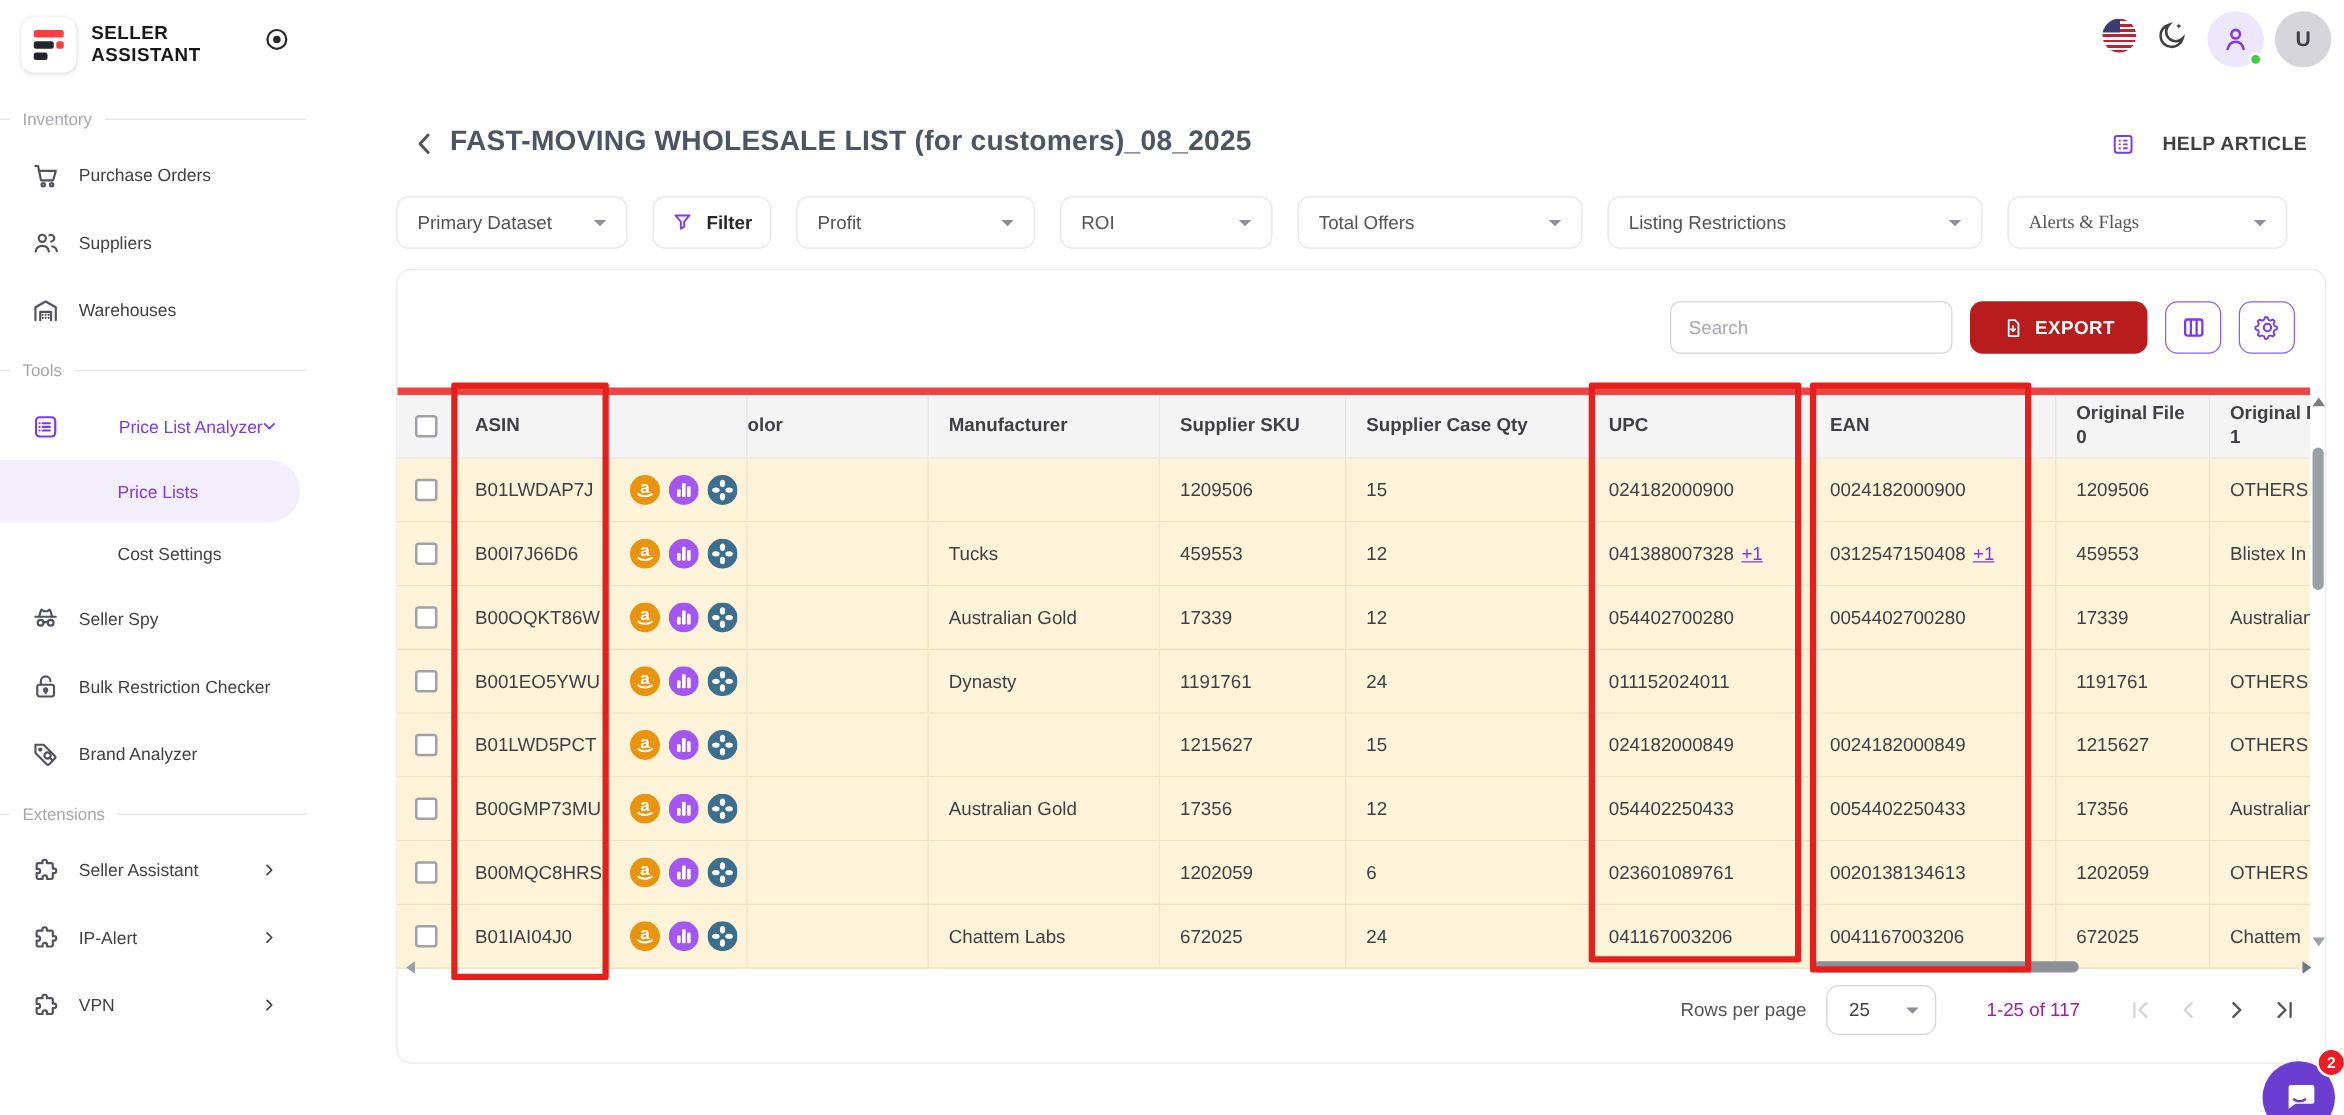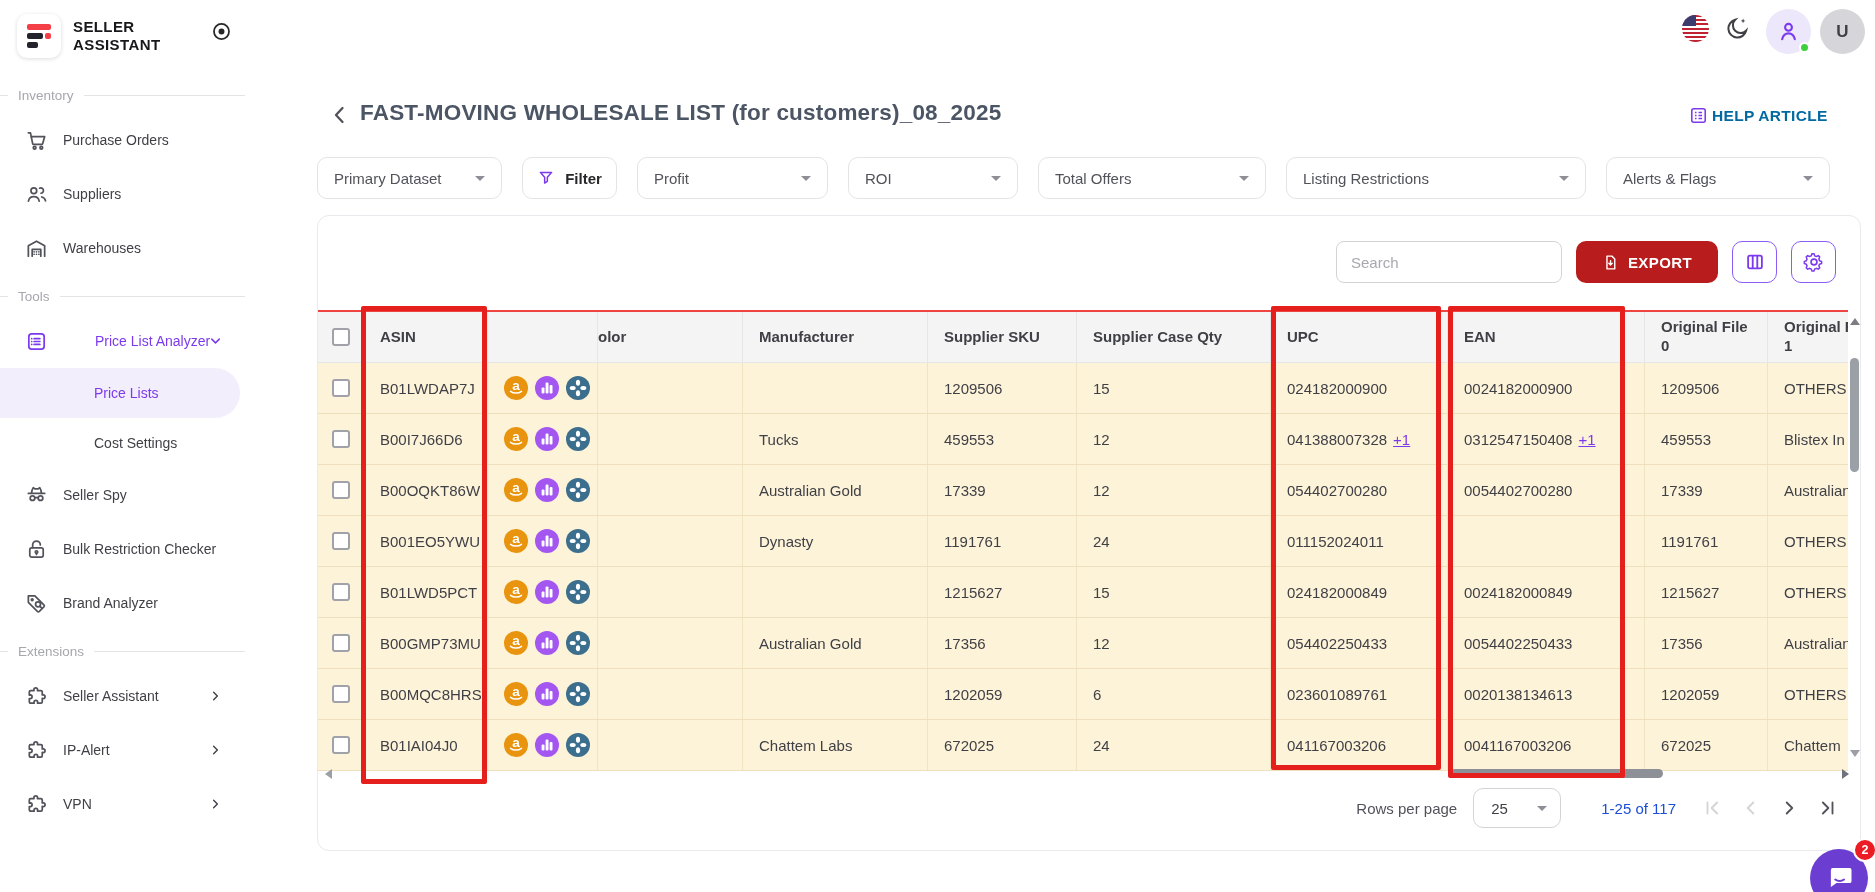--- a/index.html
+++ b/index.html
@@ -39,39 +39,39 @@
   .flag { position:absolute; left:1682px; top:15px; width:27px; height:27px; border-radius:50%; overflow:hidden; background:repeating-linear-gradient(to bottom,#bf2333 0 2.1px,#fff 2.1px 4.2px); cursor:pointer; }
   .flag .canton { position:absolute; left:0; top:0; width:14px; height:11px; background:#3c3b6e; }
   .moon-btn { position:absolute; left:1724px; top:16px; width:26px; height:26px; cursor:pointer; }
   .person-btn { position:absolute; left:1766px; top:9px; width:45px; height:45px; border-radius:50%; background:#ece7fa; display:flex; align-items:center; justify-content:center; cursor:pointer; }
   .person-btn .dot { position:absolute; right:1px; bottom:1px; width:11px; height:11px; border-radius:50%; background:#3ecf3e; border:2px solid #fff; }
   .avatar { position:absolute; left:1820px; top:9px; width:45px; height:45px; border-radius:50%; background:#d6d6da; display:flex; align-items:center; justify-content:center; font-size:17px; font-weight:700; color:#3f3f46; cursor:pointer; }
 
   
   .back-btn { position:absolute; left:328px; top:103px; width:24px; height:24px; cursor:pointer; }
   #page-title { position:absolute; left:360px; top:100px; font-size:22.5px; font-weight:700; color:#4b5563; letter-spacing:.2px; }
-  .help-link { position:absolute; left:1689px; top:106px; display:flex; align-items:center; gap:4px; color:#0369a1; font-size:15.5px; font-weight:700; letter-spacing:.3px; cursor:pointer; }
+  .help-link { position:absolute; left:1689px; top:106px; display:flex; align-items:center; gap:22px; color:#404040; font-size:15.5px; font-weight:700; letter-spacing:.3px; cursor:pointer; }
 
   
   #filter-row { position:absolute; left:317px; top:157px; display:flex; gap:20px; }
   .pill { height:42px; border:1px solid #e4e4e7; border-radius:10px; background:#fff; display:flex; align-items:center; padding:0 16px; font-size:15px; color:#52525b; cursor:pointer; }
   .pill .caret { margin-left:auto; width:0; height:0; border-left:5px solid transparent; border-right:5px solid transparent; border-top:5.5px solid #8e8e96; }
   .pill.btn { font-weight:600; color:#27272a; gap:10px; justify-content:center; }
 
   
   #card { position:absolute; left:317px; top:215px; width:1544px; height:636px; background:#fff; border:1px solid #e9e9ee; border-radius:12px; }
   #toolbar { position:absolute; top:25px; right:24px; display:flex; gap:14px; align-items:center; }
   #search-input { width:226px; height:42px; border:1px solid #d4d4d8; border-radius:8px; font-size:15px; color:#3f3f46; padding:0 14px; outline:none; font-family:inherit; }
   #search-input::placeholder { color:#a8a8b0; }
   #export-btn { height:42px; width:142px; background:#b91c1c; border:none; border-radius:10px; color:#fff; font-weight:700; font-size:15px; letter-spacing:.4px; display:flex; align-items:center; justify-content:center; gap:9px; cursor:pointer; font-family:inherit; }
   .tool-icon-btn { width:45px; height:42px; border:1.5px solid #8b5cf6; border-radius:10px; background:#fff; display:flex; align-items:center; justify-content:center; cursor:pointer; }
 
   #table { position:absolute; left:0; top:94px; width:1530px; }
   .tr { display:grid; grid-template-columns:46px 124px 110px 145px 185px 149px 194px 177px 197px 123px 80px; }
-  .thead { background:#f4f4f5; border-top:2px solid #ef4444; border-bottom:1px solid #e5e5ea; }
+  .thead { background:#f4f4f5; border-top:6px solid #ef4444; border-bottom:1px solid #e5e5ea; }
   .th { height:50px; display:flex; flex-direction:column; justify-content:center; padding-left:16px; font-size:15px; font-weight:600; color:#3f3f46; border-right:1px solid #e5e5ea; overflow:hidden; white-space:nowrap; line-height:1.25; }
   .th.c-select { align-items:center; padding-left:0; }
   .th.c-color { padding-left:0; }
   .th:last-child { border-right:none; }
   .tbody .tr { background:#fdf3d8; border-bottom:1px solid #eee0bc; }
   .td { height:50px; display:flex; align-items:center; padding-left:16px; font-size:15px; color:#3f3f46; border-right:1px solid #f1e4c4; overflow:hidden; white-space:nowrap; }
   .td.c-select { justify-content:center; padding-left:0; }
   .td:last-child { border-right:none; }
   .checkbox { width:18px; height:18px; border:2px solid #a1a1aa; border-radius:3px; background:#fff; cursor:pointer; }
   .row-icons { display:flex; gap:7px; }
@@ -88,21 +88,21 @@
   #hscroll .arr-left, #hscroll .arr-right { position:absolute; top:2px; width:0; height:0; border-top:5px solid transparent; border-bottom:5px solid transparent; cursor:pointer; }
   #hscroll .arr-left { left:7px; border-right:7px solid #9ba0a6; }
   #hscroll .arr-right { left:1524px; border-left:7px solid #6f737a; }
   #hscroll .thumb { position:absolute; left:1132px; top:2px; width:213px; height:9px; border-radius:5px; background:#8d9096; cursor:pointer; }
 
   
   #pagination { position:absolute; top:570px; right:14px; height:44px; display:flex; align-items:center; }
   #pagination .rpp-label { font-size:15px; color:#52525b; margin-right:16px; }
   #page-size { width:88px; height:40px; border:1.5px solid #d4d4d8; border-radius:10px; display:flex; align-items:center; padding:0 13px 0 17px; font-size:15px; color:#3f3f46; cursor:pointer; margin-right:40px; }
   #page-size .caret { margin-left:auto; width:0; height:0; border-left:5px solid transparent; border-right:5px solid transparent; border-top:5.5px solid #8e8e96; }
-  #pagination .range { font-size:15px; color:#1d4ed8; margin-right:18px; }
+  #pagination .range { font-size:15px; color:#a21caf; margin-right:30px; }
   .pg-btn { width:38px; height:38px; display:flex; align-items:center; justify-content:center; cursor:pointer; }
 
   
   .annot { position:absolute; border:5px solid #e5201c; border-radius:2px; pointer-events:none; z-index:50; background:transparent; }
   #annot-asin { left:361px; top:306px; width:126px; height:478px; }
   #annot-upc  { left:1271px; top:306px; width:170px; height:464px; }
   #annot-ean  { left:1448px; top:306px; width:177px; height:472px; }
 
   
   #chat-btn { position:absolute; left:1810px; top:849px; width:58px; height:58px; border-radius:50%; background:#6c3dd1; cursor:pointer; display:flex; align-items:center; justify-content:center; z-index:60; }
@@ -328,21 +328,21 @@
       <span class="caret"></span>
     </div>
     <div class="pill" style="width: 228px;">
       <span>Total Offers</span>
       <span class="caret"></span>
     </div>
     <div class="pill" style="width: 300px;">
       <span>Listing Restrictions</span>
       <span class="caret"></span>
     </div>
-    <div class="pill" style="width: 224px;">
+    <div class="pill" style="width: 224px; font-family: Liberation Serif, serif;">
       <span>Alerts &amp; Flags</span>
       <span class="caret"></span>
     </div>
   </div>
 
 <div id="card">
   <div id="toolbar">
     <input id="search-input" type="text" placeholder="Search" style="">
     <button id="export-btn">
       <svg width="17" height="17" viewBox="0 0 24 24" fill="none" stroke="#fff" stroke-width="2" stroke-linecap="round" stroke-linejoin="round">

